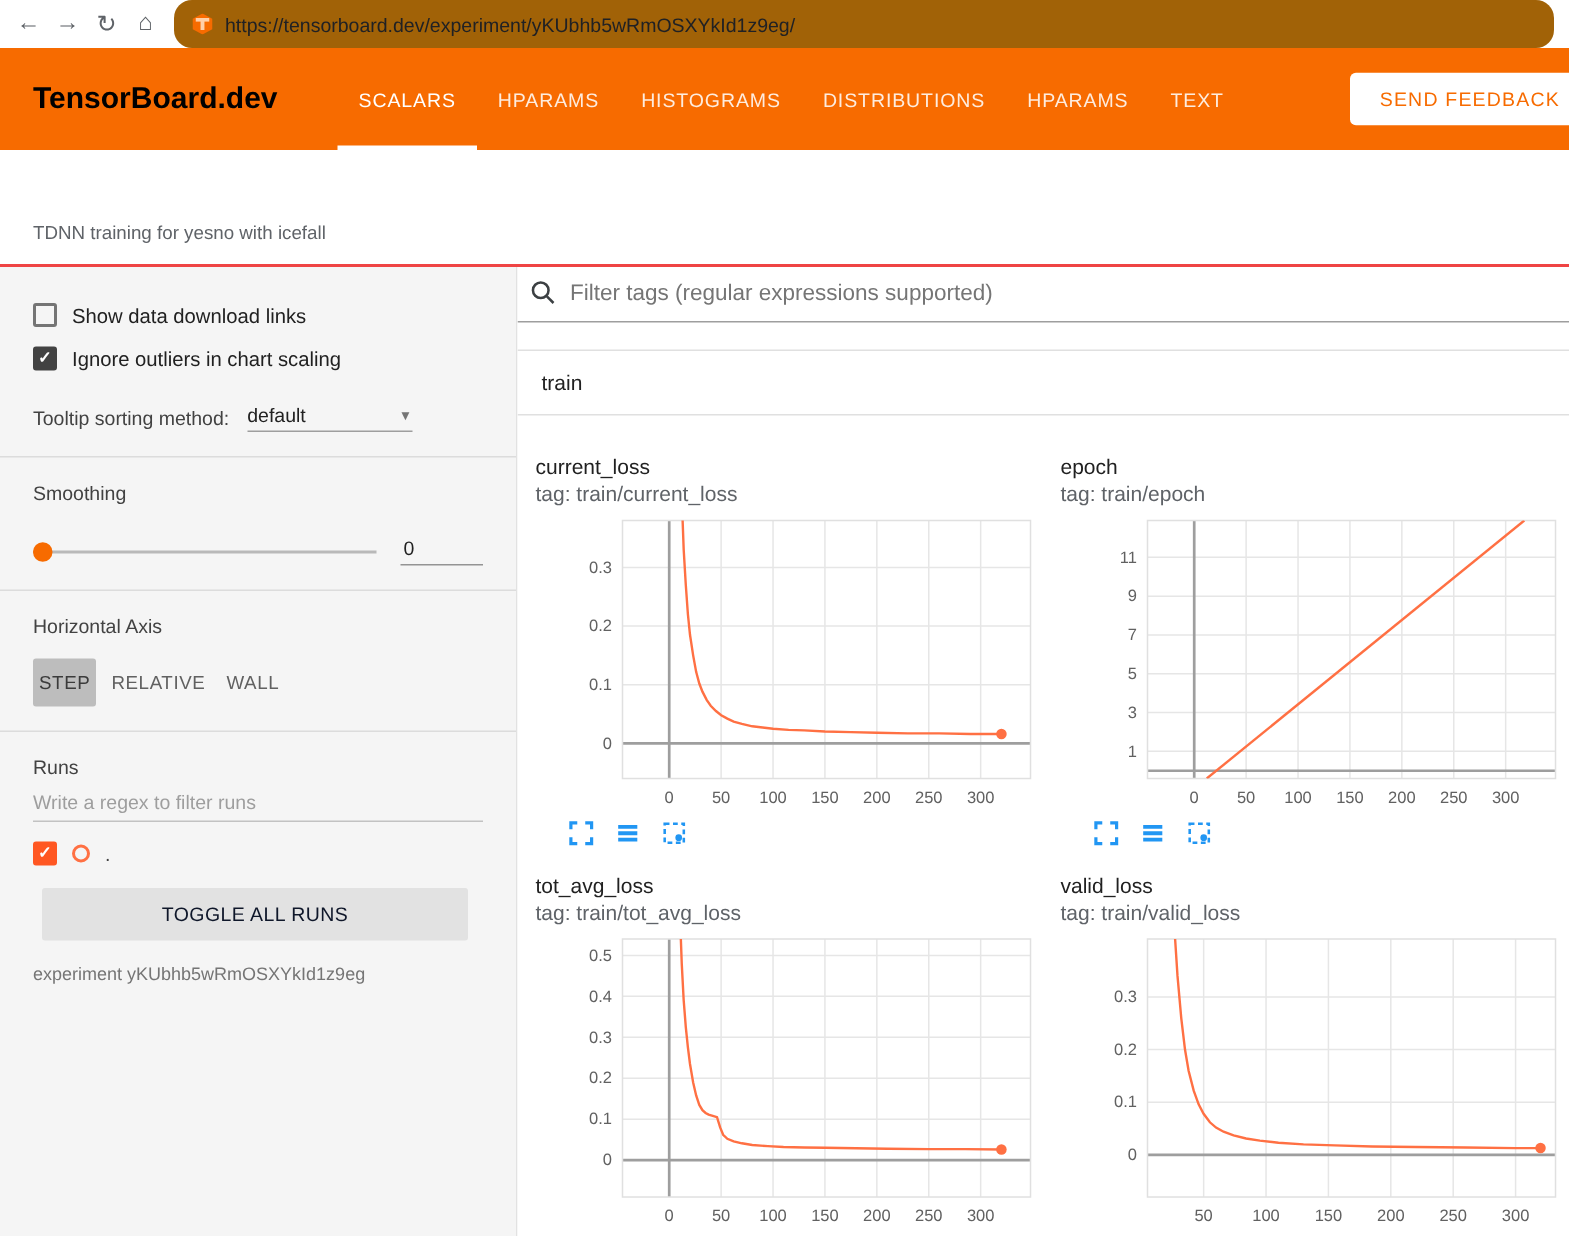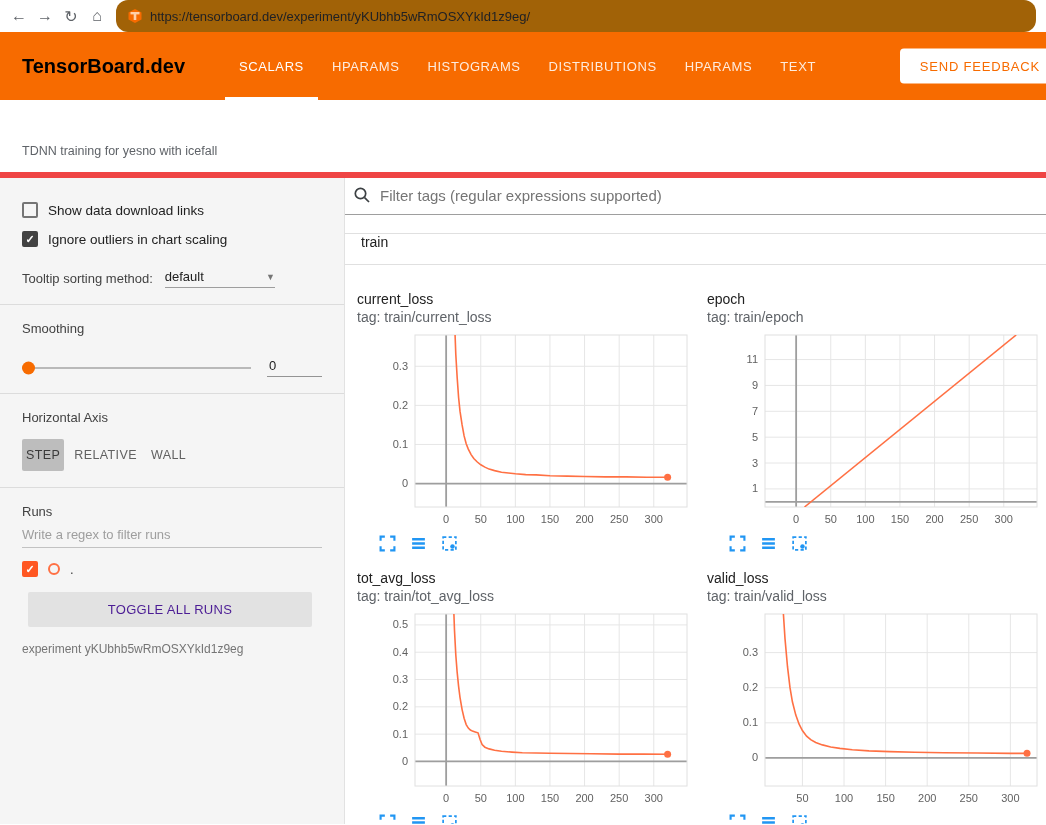--- a/index.html
+++ b/index.html
@@ -22,21 +22,21 @@
   .tab { display:flex; align-items:center; padding:3px 14px 0 14px; color:rgba(255,255,255,.87);
          font-size:13px; font-weight:500; letter-spacing:.6px; border-bottom:3px solid transparent;
          cursor:pointer; white-space:nowrap; }
   .tab.active { color:#fff; border-bottom-color:#fff; }
   .feedback-btn { position:absolute; right:-14px; top:50%; transform:translateY(-50%);
                   background:#fff; color:var(--header_bg); font-size:13px; font-weight:500;
                   letter-spacing:.8px; padding:10px 20px; border-radius:4px; cursor:pointer; white-space:nowrap; }
 
   
   .title-band { height:78px; background:#fff; display:flex; align-items:flex-end;
-                padding:0 0 14px 22px; border-bottom:6px solid #ef4444; }
+                padding:0 0 14px 22px; border-bottom:2px solid #ef4444; }
   .exp-title { font-size:12.5px; color:#5f6368; }
 
   
   .content { display:flex; height:646px; }
   .sidebar { width:345px; min-width:345px; background:#f5f5f5; border-right:1px solid #e2e2e2;
              padding-top:24px; overflow:hidden; }
   .side-section { padding:0 22px; }
   .divider { border-top:1px solid #dcdcdc; margin:16px 0; }
 
   .chk-row { display:flex; align-items:center; gap:10px; margin-bottom:13px; cursor:pointer; }
@@ -64,33 +64,33 @@
   .axis-btn { font-size:12.5px; letter-spacing:.4px; color:#616161; padding:9px 4px;
               border-radius:2px; cursor:pointer; }
   .axis-btn.selected { background:#bdbdbd; color:#3b3b3b; }
 
   .regex-input { width:100%; border:none; border-bottom:1px solid #c2c2c2; background:transparent;
                  font-size:13px; color:#212121; padding:8px 0 5px; outline:none; }
   .regex-input::placeholder { color:#9e9e9e; }
   .run-row { display:flex; align-items:center; gap:10px; margin-top:13px; }
   .run-circle { width:12px; height:12px; border:2px solid var(--chart_line); border-radius:50%; }
   .run-name { font-size:13px; color:#424242; }
-  .toggle-btn { margin:15px 10px 0 6px; background:#e2e2e2; color:#4c1d95; text-align:center;
+  .toggle-btn { margin:15px 10px 0 6px; background:#e2e2e2; color:#0f172a; text-align:center;
                 padding:10px 0; font-size:13px; letter-spacing:.3px; border-radius:2px; cursor:pointer; }
   .exp-caption { margin-top:15px; font-size:12px; color:#757575; }
 
   
   .main { flex:1; background:#fff; padding-top:8px; overflow:hidden; }
   .filter-row { display:flex; align-items:center; gap:9px; padding:0 0 10px 8px;
                 border-bottom:1px solid #9e9e9e; }
   .filter-input { flex:1; border:none; outline:none; font-size:15px; color:#424242; background:transparent; }
   .filter-input::placeholder { color:#757575; }
 
   .section-head { margin-top:18px; border-top:1px solid #e0e0e0; border-bottom:1px solid #e0e0e0;
-                  height:32px; display:flex; align-items:flex-start; padding-left:16px;
+                  height:44px; display:flex; align-items:center; padding-left:16px;
                   font-size:14px; color:#212121; cursor:pointer; }
 
   .charts { display:grid; grid-template-columns:350px 350px; row-gap:18px; padding-top:26px; }
   .chart-cell { padding-left:12px; }
   .chart-title { font-size:14px; color:#212121; }
   .chart-tag { font-size:14px; color:#5f6368; margin:2px 0 6px; }
   svg.chart { display:block; }
   .chart-icons { display:flex; gap:14px; margin:4px 0 0 22px; }
   .chart-icons span { cursor:pointer; display:block; height:17px; }
 </style>

